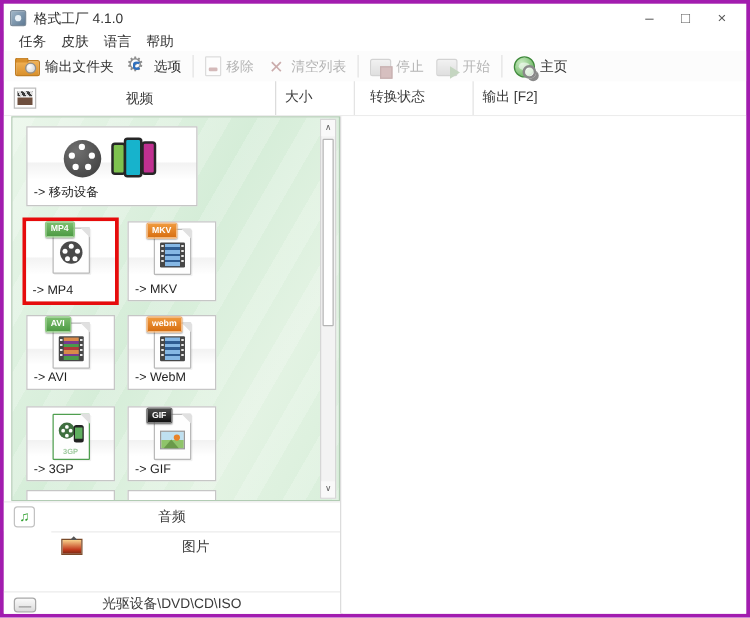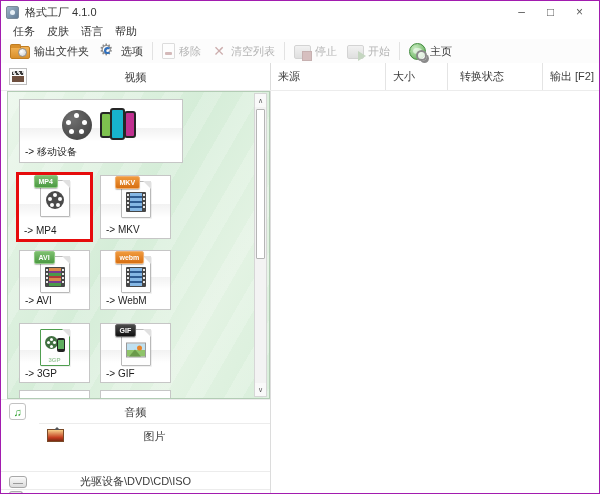--- a/index.html
+++ b/index.html
@@ -1,17 +1,17 @@
 <!DOCTYPE html>
 <html><head>
 <meta charset="utf-8">
 <style>
   * { margin:0; padding:0; box-sizing:border-box; }
   body { background:#e8e8e8; font-family:"Liberation Sans","DejaVu Sans",sans-serif; }
-  .window { position:relative; width:600px; height:494px; background:#fff; border:1px solid #a21caf; overflow:hidden; color:#2f2f2f; }
+  .window { position:relative; width:600px; height:494px; background:#fff; border:3px solid #a21caf; overflow:hidden; color:#2f2f2f; }
 
   
   .titlebar { position:absolute; left:0; top:0; right:0; height:22px; display:flex; align-items:center; padding:0 5px; background:#fff; }
   .app-icon { width:13px; height:13px; border-radius:2px; background:linear-gradient(135deg,#9fb6c8,#5f7a94); border:1px solid #7b8b9a; position:relative; }
   .app-icon::after { content:""; position:absolute; left:3px; top:3px; width:5px; height:5px; border-radius:50%; background:#e8f0f6; }
   .title-text { margin-left:6px; font-size:11px; color:#333; }
   .win-controls { margin-left:auto; display:flex; }
   .win-btn { width:29px; height:20px; text-align:center; line-height:20px; font-size:12px; color:#5a5a5a; }
 
   
@@ -42,21 +42,21 @@
   .icon-convert { width:17px; height:14px; margin-top:2px; background:linear-gradient(#e6e6e6,#bdbdbd); border:1px solid #a2a2a2; border-radius:2px; }
   .icon-convert.stop::after { content:""; position:absolute; right:-2px; bottom:-3px; width:8px; height:8px; background:#d96a6a; border:1px solid #b84a4a; }
   .icon-convert.start::after { content:""; position:absolute; right:-3px; bottom:-3px; width:0; height:0; border-left:8px solid #63b84f; border-top:5px solid transparent; border-bottom:5px solid transparent; }
 
   .icon-globe { width:17px; height:17px; border-radius:50%; background:radial-gradient(circle at 35% 30%,#c9ecc2,#56a64c); border:1px solid #3f8a3b; }
   .icon-globe::before { content:""; position:absolute; left:3px; top:4px; width:9px; height:6px; border-radius:50%; background:rgba(255,255,255,.55); }
   .icon-globe::after { content:""; position:absolute; right:-2px; bottom:-2px; width:7px; height:7px; border:2px solid #8a8a8a; border-radius:50%; background:rgba(255,255,255,.8); box-shadow:3px 3px 0 -1px #8a8a8a; }
 
   
   .header-row { position:absolute; left:0; top:62px; right:0; height:28px; border-bottom:1px solid #ececec; display:flex; }
-  .section-header { width:270px; position:relative; border-right:1px solid #dcdcdc; }
+  .section-header { width:218px; position:relative; border-right:1px solid #dcdcdc; }
   .clapper { position:absolute; left:8px; top:5px; width:18px; height:17px; background:#fdfdfd; border:1px solid #bdbdbd; }
   .clapper::before { content:""; position:absolute; left:2px; top:2px; right:2px; height:4px; background:repeating-linear-gradient(60deg,#3a3a3a 0 2px,#d8d8d8 2px 4px); }
   .clapper::after { content:""; position:absolute; left:2px; top:7px; right:2px; bottom:2px; background:#6e4f3e; }
   .section-header .sec-label { position:absolute; left:0; right:0; top:0; bottom:0; text-align:center; line-height:28px; font-size:11px; color:#3a3a3a; }
   .columns { flex:1; display:flex; font-size:11px; color:#3c3c3c; }
   .col-cell { line-height:27px; padding-left:7px; }
   .col-cell + .col-cell { border-left:1px solid #e4e4e4; }
   .col-src { width:114px; } .col-size { width:62px; } .col-state { width:95px;padding-left:12px; } .col-out { flex:1; }
 
   
@@ -197,31 +197,30 @@
       <span>主页</span>
     </div>
   </div>
 
   <div class="header-row">
     <div class="section-header">
       <span class="clapper"></span>
       <span class="sec-label">视频</span>
     </div>
     <div class="columns">
-      <div class="col-cell col-src">来源</div>
       <div class="col-cell col-size">大小</div>
       <div class="col-cell col-state">转换状态</div>
       <div class="col-cell col-out">输出 [F2]</div>
     </div>
   </div>
 
   <div class="left-col">
     <div class="green-panel">
 
-      <div class="card" style="left:11px;top:7px;width:164px;height:64px;">
+      <div class="card" style="left:11px;top:7px;width:137px;height:64px;">
         <div class="icon-mobile">
           <span class="reel-lg"></span>
           <span class="phones">
               <span class="ph green"></span>
               <span class="ph cyan"></span>
               <span class="ph magenta"></span>
             </span>
         </div>
         <div class="card-label">-&gt; 移动设备</div>
       </div>

